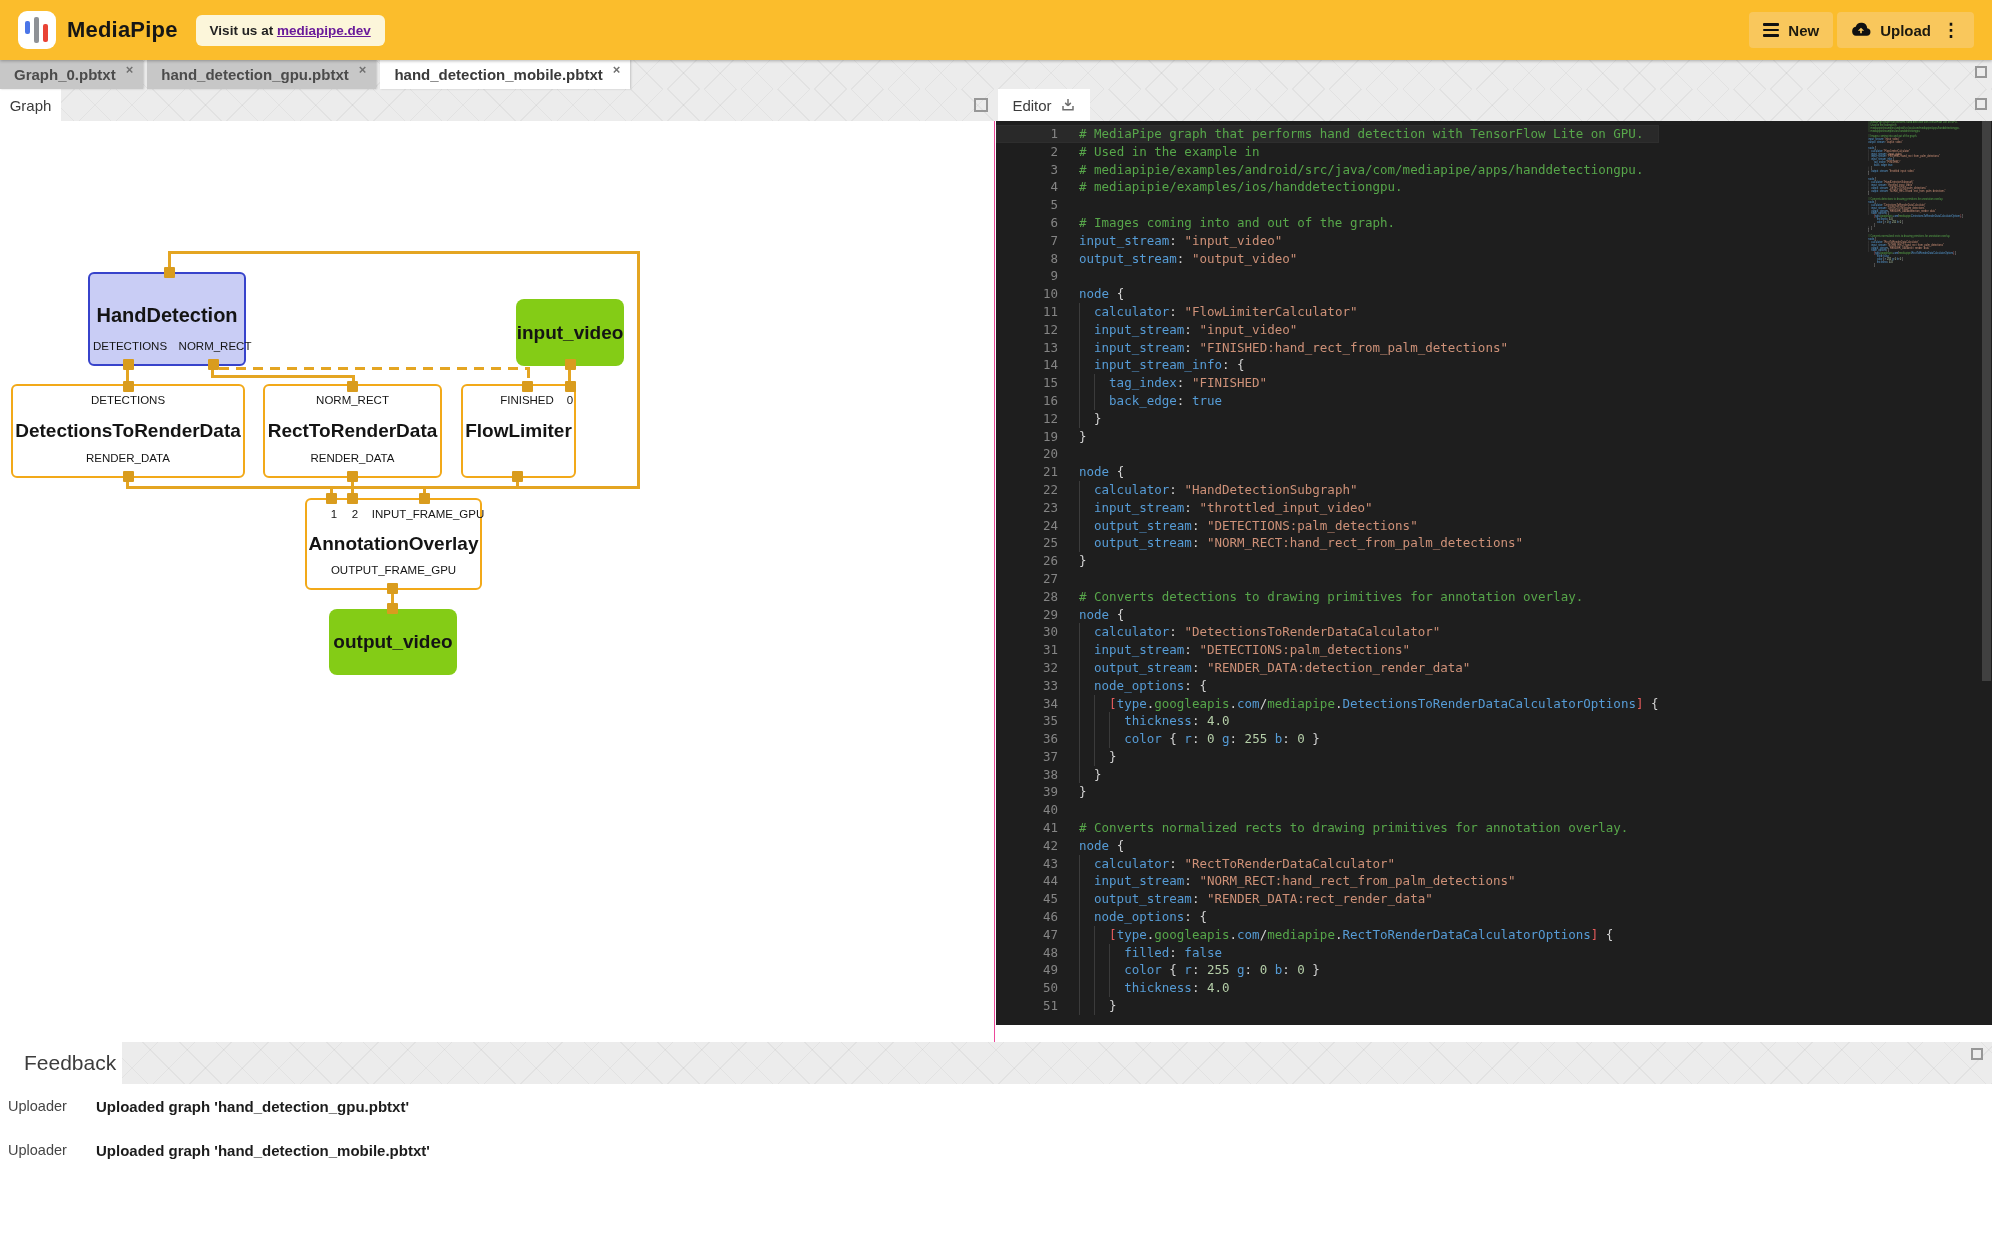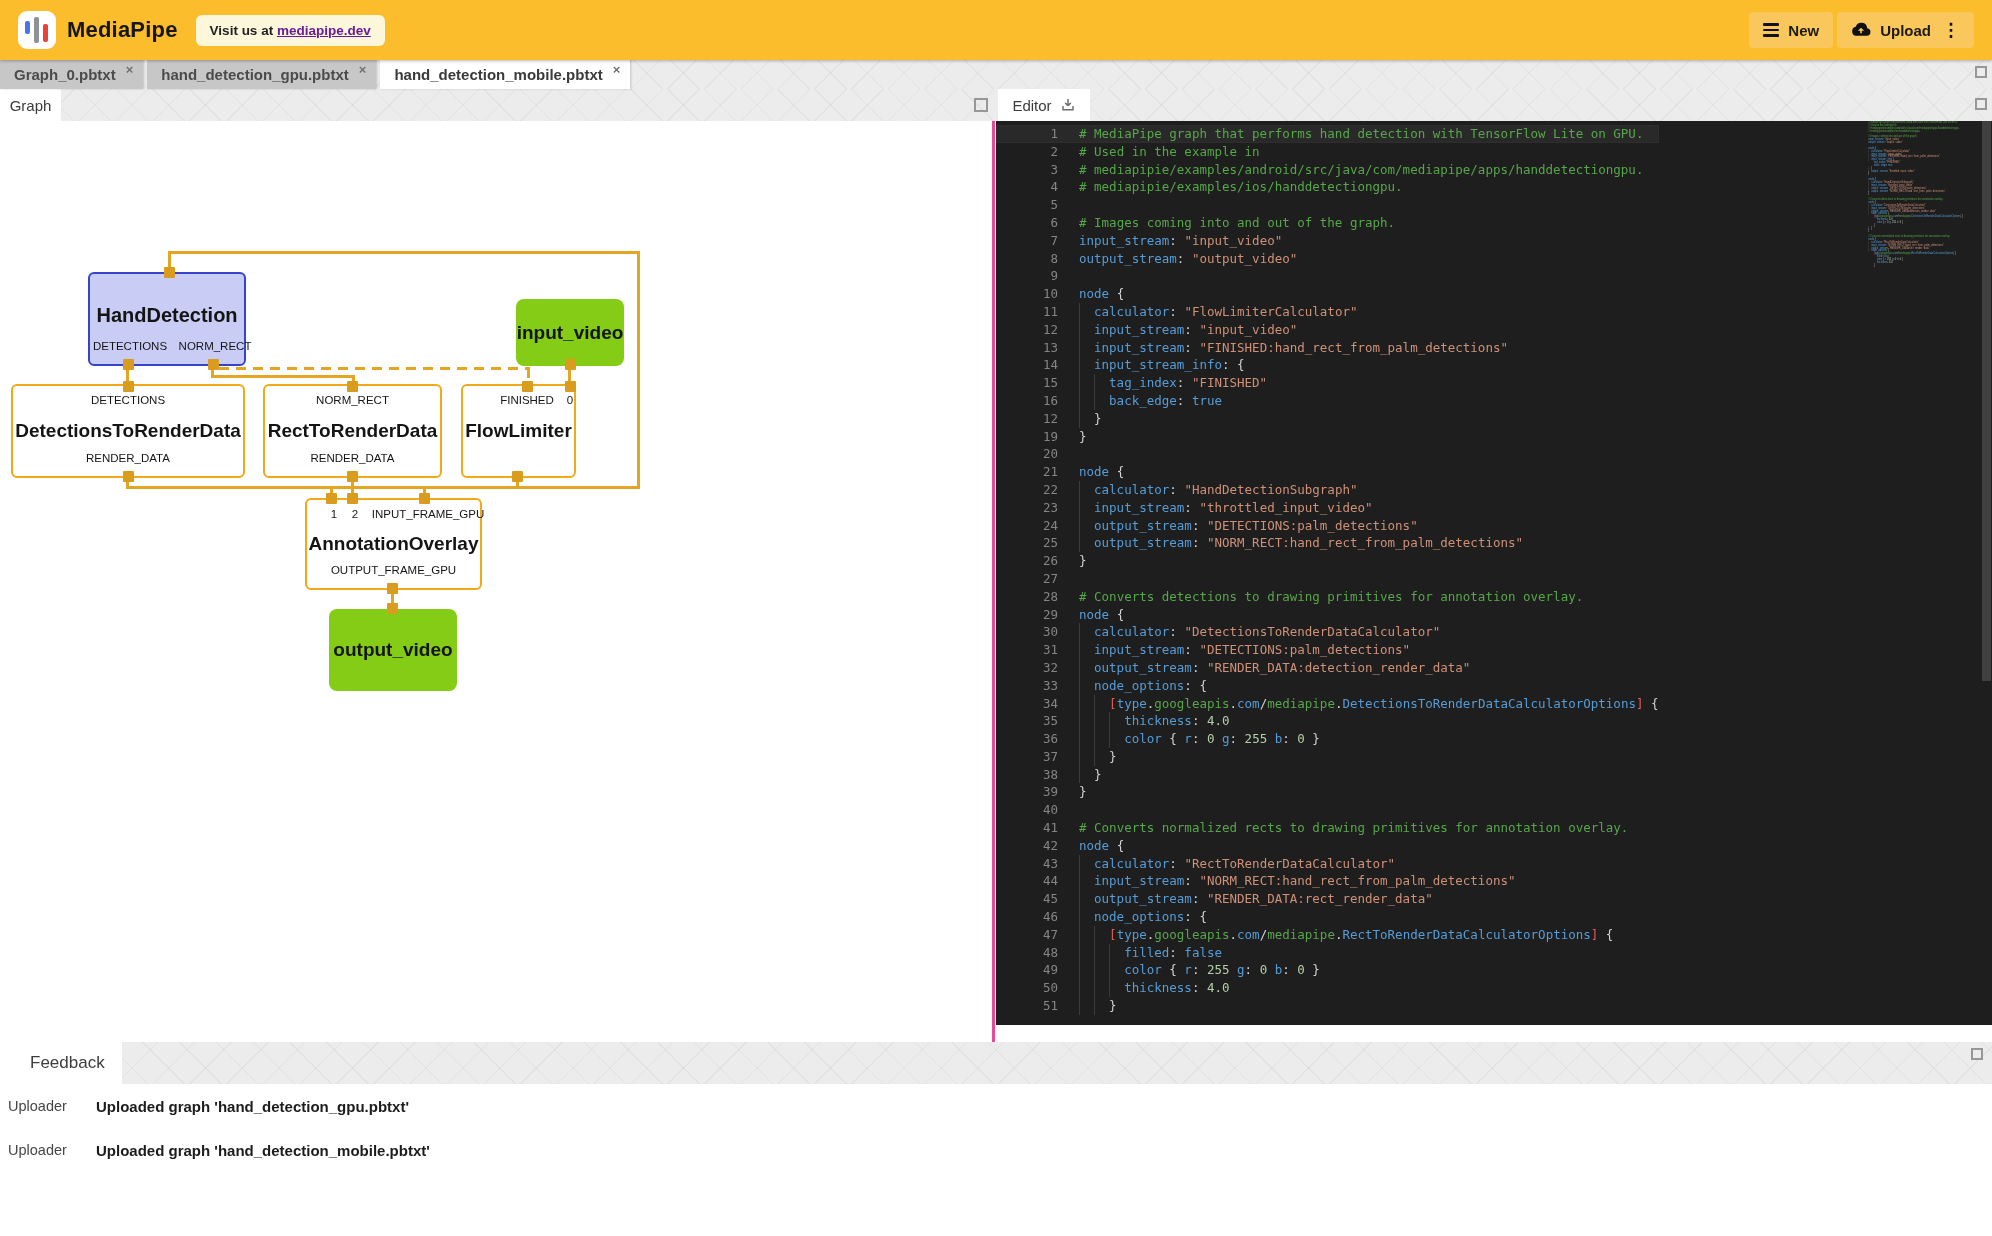--- a/index.html
+++ b/index.html
@@ -42,21 +42,21 @@
   .panel-strip{position:absolute;left:0;top:89px;width:1992px;height:32px;z-index:7;}
   .graph-tab{position:absolute;left:0;top:0;width:61px;height:32px;background:#fff;
     font-size:15px;color:#3b3b3b;display:flex;align-items:center;justify-content:center;cursor:pointer;}
   .editor-tab{position:absolute;left:998px;top:0;width:92px;height:32px;background:#fff;
     font-size:15px;color:#3b3b3b;display:flex;align-items:center;justify-content:center;gap:8px;cursor:pointer;}
 
   .sq-icon{position:absolute;border:2px solid #979797;background:transparent;cursor:pointer;}
 
   
   .graph-pane{position:absolute;left:0;top:121px;width:995px;height:921px;background:#fff;
-    border-right:3px solid #ec4899;z-index:2;}
+    border-right:1px solid #ec4899;z-index:2;}
   #graph-canvas{position:absolute;left:0;top:0;right:0;bottom:0;}
   .edge{position:absolute;z-index:1;}
   .port{position:absolute;width:11px;height:11px;background:#D99C1E;z-index:3;border-radius:1px;}
   .gnode{position:absolute;border-radius:6px;z-index:2;cursor:pointer;}
   .gnode.calc{background:#fff;border:2.5px solid #F2A919;}
   .gnode.subgraph{background:#C9CDF5;border:2.5px solid #3743CB;}
   .gnode.stream{background:#84cc16;border-radius:8px;padding-left:28px;}
   .ntitle{position:absolute;left:0;right:0;top:50%;transform:translateY(-50%);
     text-align:center;font-weight:700;font-size:19px;color:#141414;white-space:nowrap;}
   .stream .ntitle{font-size:19px;}
@@ -85,21 +85,21 @@
   .t-b{color:#E45B5B;}
 
   .minimap{position:absolute;left:869px;top:0;width:115px;height:904px;overflow:hidden;background:#1E1E1E;}
   #minimap-inner{transform:scale(0.16);transform-origin:0 0;width:5000px;}
   .vscroll{position:absolute;left:985px;top:0;width:11px;height:904px;}
   .vscroll .thumb{position:absolute;left:1px;top:0;width:9px;height:560px;background:rgba(120,120,120,.38);cursor:pointer;}
 
   
   .feedback-strip{position:absolute;left:0;top:1042px;width:1992px;height:42px;z-index:3;}
   .feedback-tab{position:absolute;left:0;top:0;width:122px;height:42px;background:#fff;
-    font-size:17px;color:#3d3d3d;display:flex;align-items:center;padding-left:30px;cursor:pointer;}
+    font-size:21px;color:#3d3d3d;display:flex;align-items:center;padding-left:24px;cursor:pointer;}
   .fb-rows{position:absolute;left:0;top:1084px;width:1992px;}
   .fb-row{height:44px;display:flex;align-items:center;padding-left:8px;gap:12px;}
   .fb-src{font-size:14.5px;color:#454545;width:64px;flex:none;}
   .fb-msg{font-size:15px;font-weight:600;color:#1c1c1c;margin-left:12px;}
 </style>
 </head>
 <body>
 
 <div class="topbar">
   <div class="logo">
@@ -210,21 +210,21 @@
         <span class="plabel pos" style="left:27px;">1</span>
         <span class="plabel pos" style="left:48px;">2</span>
         <span class="plabel pos" style="left:121px;">INPUT_FRAME_GPU</span>
       </div>
       <div class="ntitle">AnnotationOverlay</div>
       <div class="nio bottom">
           <span class="plabel center">OUTPUT_FRAME_GPU</span>
         </div>
     </div>
 
-    <div class="gnode stream" style="left:329px;top:488px;width:128px;height:82px;">
+    <div class="gnode stream" style="left:329px;top:488px;width:128px;height:66px;">
       <div class="ntitle">output_video</div>
     </div>
 
   <div class="edge" style="left: 168px; top: 130px; width: 472px; height: 3px; background: rgb(228, 165, 34);"></div>
       <div class="edge" style="left: 168px; top: 130px; width: 3px; height: 23px; background: rgb(228, 165, 34);"></div>
       <div class="edge" style="left: 637px; top: 130px; width: 3px; height: 238px; background: rgb(228, 165, 34);"></div>
       <div class="edge" style="left: 127px; top: 365px; width: 513px; height: 3px; background: rgb(228, 165, 34);"></div>
       <div class="edge" style="left: 126px; top: 356px; width: 3px; height: 12px; background: rgb(228, 165, 34);"></div>
       <div class="edge" style="left: 126px; top: 243px; width: 3px; height: 24px; background: rgb(228, 165, 34);"></div>
       <div class="edge" style="left: 211px; top: 243px; width: 3px; height: 14px; background: rgb(228, 165, 34);"></div>

